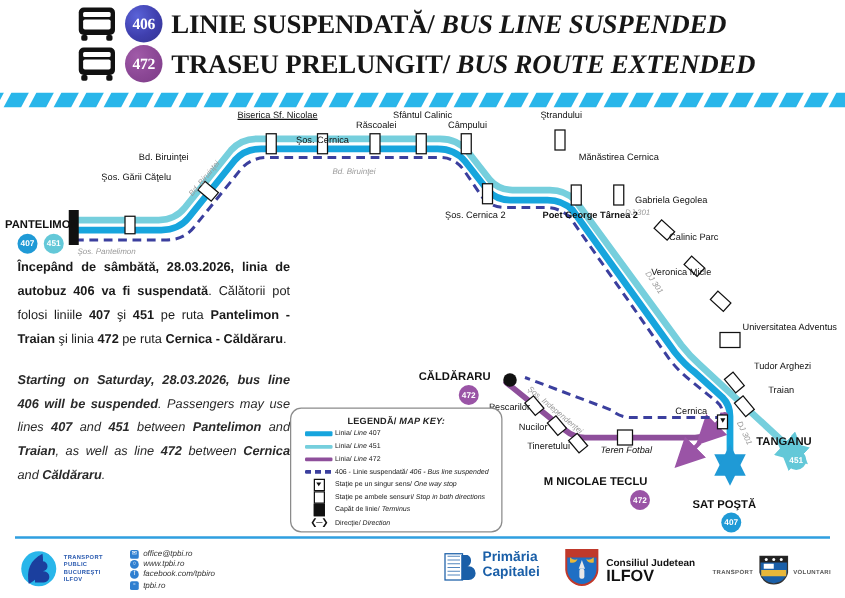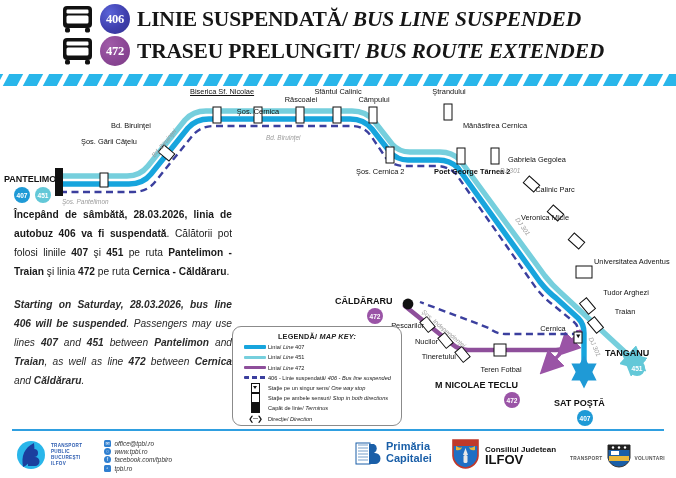--- a/index.html
+++ b/index.html
@@ -324,21 +324,21 @@
     </div>
     <div class="maplabel" style="left:380px;top:236px;width:44px;text-align:right;">
       <span>Pescarilor</span>
     </div>
     <div class="maplabel" style="left:396px;top:252px;width:42px;text-align:right;">
       <span>Nucilor</span>
     </div>
     <div class="maplabel" style="left:404px;top:267px;width:52px;text-align:right;">
       <span>Tineretului</span>
     </div>
-    <div class="maplabel" style="left:479px;top:280px;width:44px;">
+    <div class="maplabel" style="left:479px;top:270px;width:44px;font-style:italic;">
       <span>Teren Fotbal</span>
     </div>
 
     <div class="streetlabel" style="left:62px;top:112px;">
       <span>Şos. Pantelimon</span>
     </div>
     <div class="streetlabel" style="left:150px;top:68px;transform:rotate(-50deg);transform-origin:left top;">
       <span>Bd. Biruinţei</span>
     </div>
     <div class="streetlabel" style="left:266px;top:48px;">

